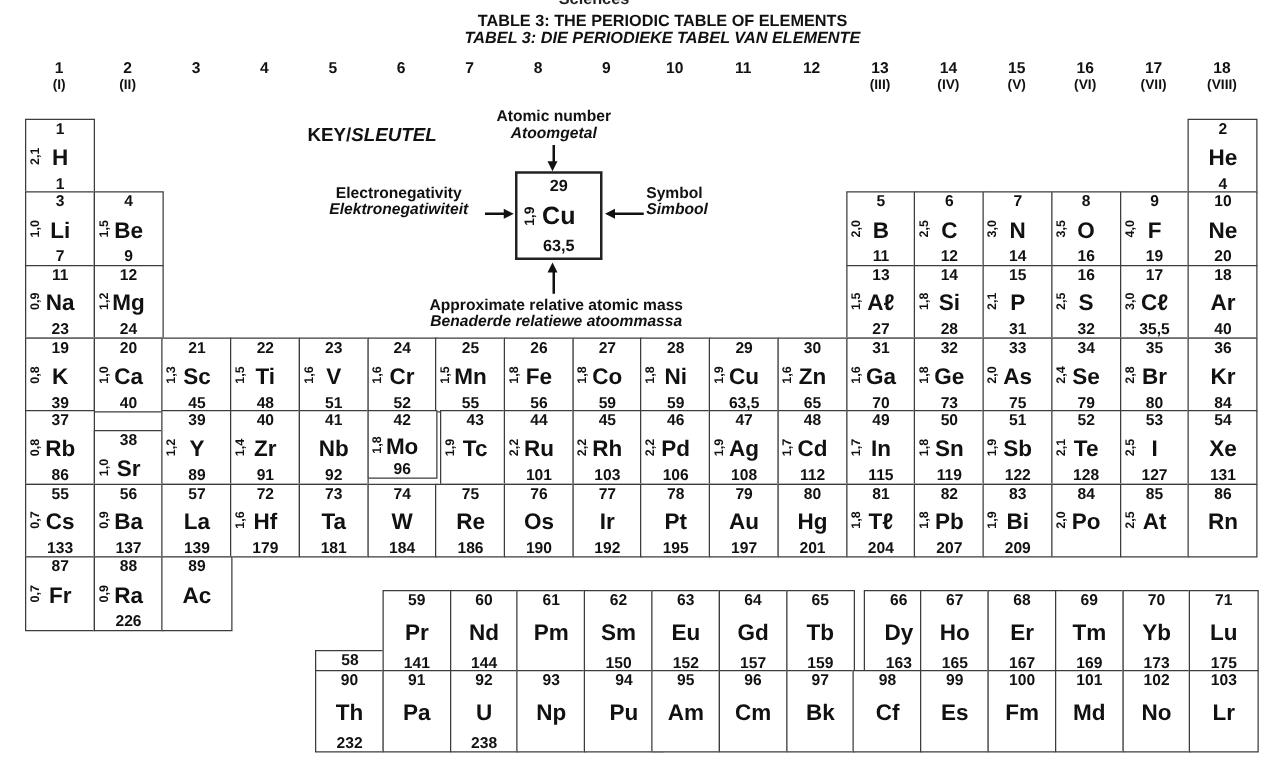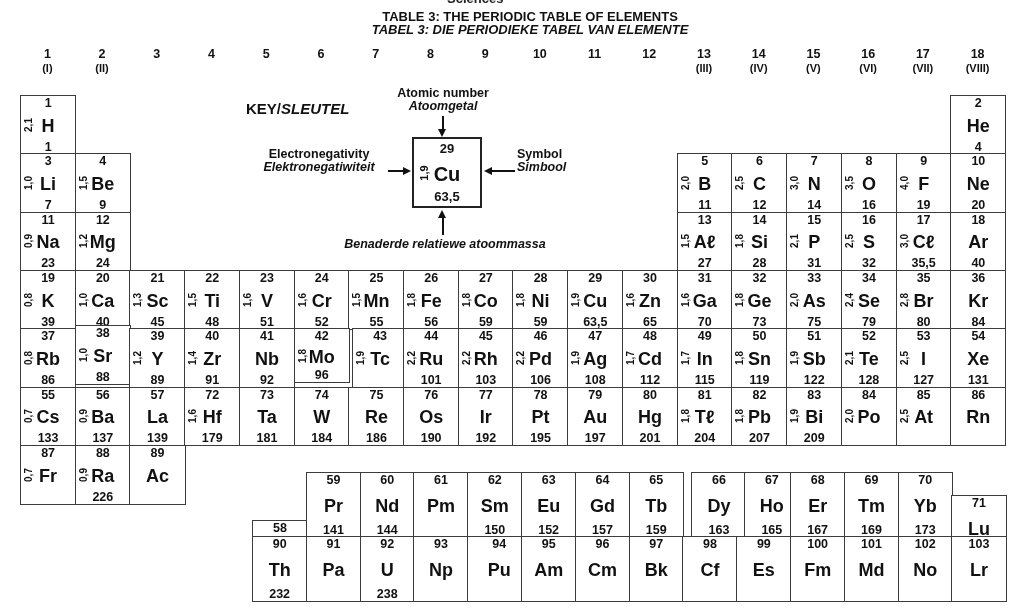--- a/index.html
+++ b/index.html
@@ -317,21 +317,21 @@
       <span class="num">36</span>
       <span class="sym">Kr</span>
       <span class="mass">84</span>
     </div>
     <div class="cell" style="left: 20px; top: 328.2px; width: 56.22px; height: 59.8px;">
       <span class="num">37</span>
       <span class="en">0,8</span>
       <span class="sym">Rb</span>
       <span class="mass">86</span>
     </div>
-    <div class="cell" style="left: 74.72px; top: 325px; width: 56.22px; height: 59.8px;">
+    <div class="cell" style="left: 74.72px; top: 344px; width: 56.22px; height: 59.8px;">
       <span class="num">38</span>
       <span class="en">1,0</span>
       <span class="sym">Sr</span>
       <span class="mass">88</span>
     </div>
     <div class="cell" style="left: 129.44px; top: 328.2px; width: 56.22px; height: 59.8px;">
       <span class="num">39</span>
       <span class="en">1,2</span>
       <span class="sym">Y</span>
       <span class="mass">89</span>
@@ -573,41 +573,41 @@
     <div class="cell" style="left: 628.6px; top: 472px; width: 55.3px; height: 65.5px;">
       <span class="num">65</span>
       <span class="sym">Tb</span>
       <span class="mass">159</span>
     </div>
     <div class="cell" style="left: 682.4px; top: 472px; width: 55.3px; height: 65.5px; margin-left: 9px;">
       <span class="num">66</span>
       <span class="sym">Dy</span>
       <span class="mass">163</span>
     </div>
-    <div class="cell" style="left: 736.2px; top: 472px; width: 55.3px; height: 65.5px; margin-left: 8px;">
+    <div class="cell" style="left: 736.2px; top: 472px; width: 55.3px; height: 65.5px;">
       <span class="num">67</span>
       <span class="sym">Ho</span>
       <span class="mass">165</span>
     </div>
     <div class="cell" style="left: 790px; top: 472px; width: 55.3px; height: 65.5px;">
       <span class="num">68</span>
       <span class="sym">Er</span>
       <span class="mass">167</span>
     </div>
     <div class="cell" style="left: 843.8px; top: 472px; width: 55.3px; height: 65.5px;">
       <span class="num">69</span>
       <span class="sym">Tm</span>
       <span class="mass">169</span>
     </div>
     <div class="cell" style="left: 897.6px; top: 472px; width: 55.3px; height: 65.5px;">
       <span class="num">70</span>
       <span class="sym">Yb</span>
       <span class="mass">173</span>
     </div>
-    <div class="cell" style="left: 951.4px; top: 472px; width: 55.3px; height: 65.5px; margin-top: 23px;">
+    <div class="cell" style="left: 951.4px; top: 472px; width: 55.3px; height: 65.5px;">
       <span class="num">71</span>
       <span class="sym">Lu</span>
       <span class="mass">175</span>
     </div>
     <div class="cell" style="left: 252px; top: 536px; width: 55.3px; height: 65.5px;">
       <span class="num">90</span>
       <span class="sym">Th</span>
       <span class="mass">232</span>
     </div>
     <div class="cell" style="left: 305.8px; top: 536px; width: 55.3px; height: 65.5px;">
@@ -692,15 +692,16 @@
   <div class="kbox">
     <span class="num">29</span>
     <span class="en">1,9</span>
     <span class="sym">Cu</span>
     <span class="mass">63,5</span>
   </div>
 
   <div class="tri tri-up" style="left:438px;top:210px"></div>
   <div class="vline" style="left:442px;top:217px;height:18px"></div>
   <div class="kl" style="left:280px;top:238px;width:330px;text-align:center">
+    <div>Approximate relative atomic mass</div>
     <div class="it">Benaderde relatiewe atoommassa</div>
   </div>
 </div>
 
 </body></html>

